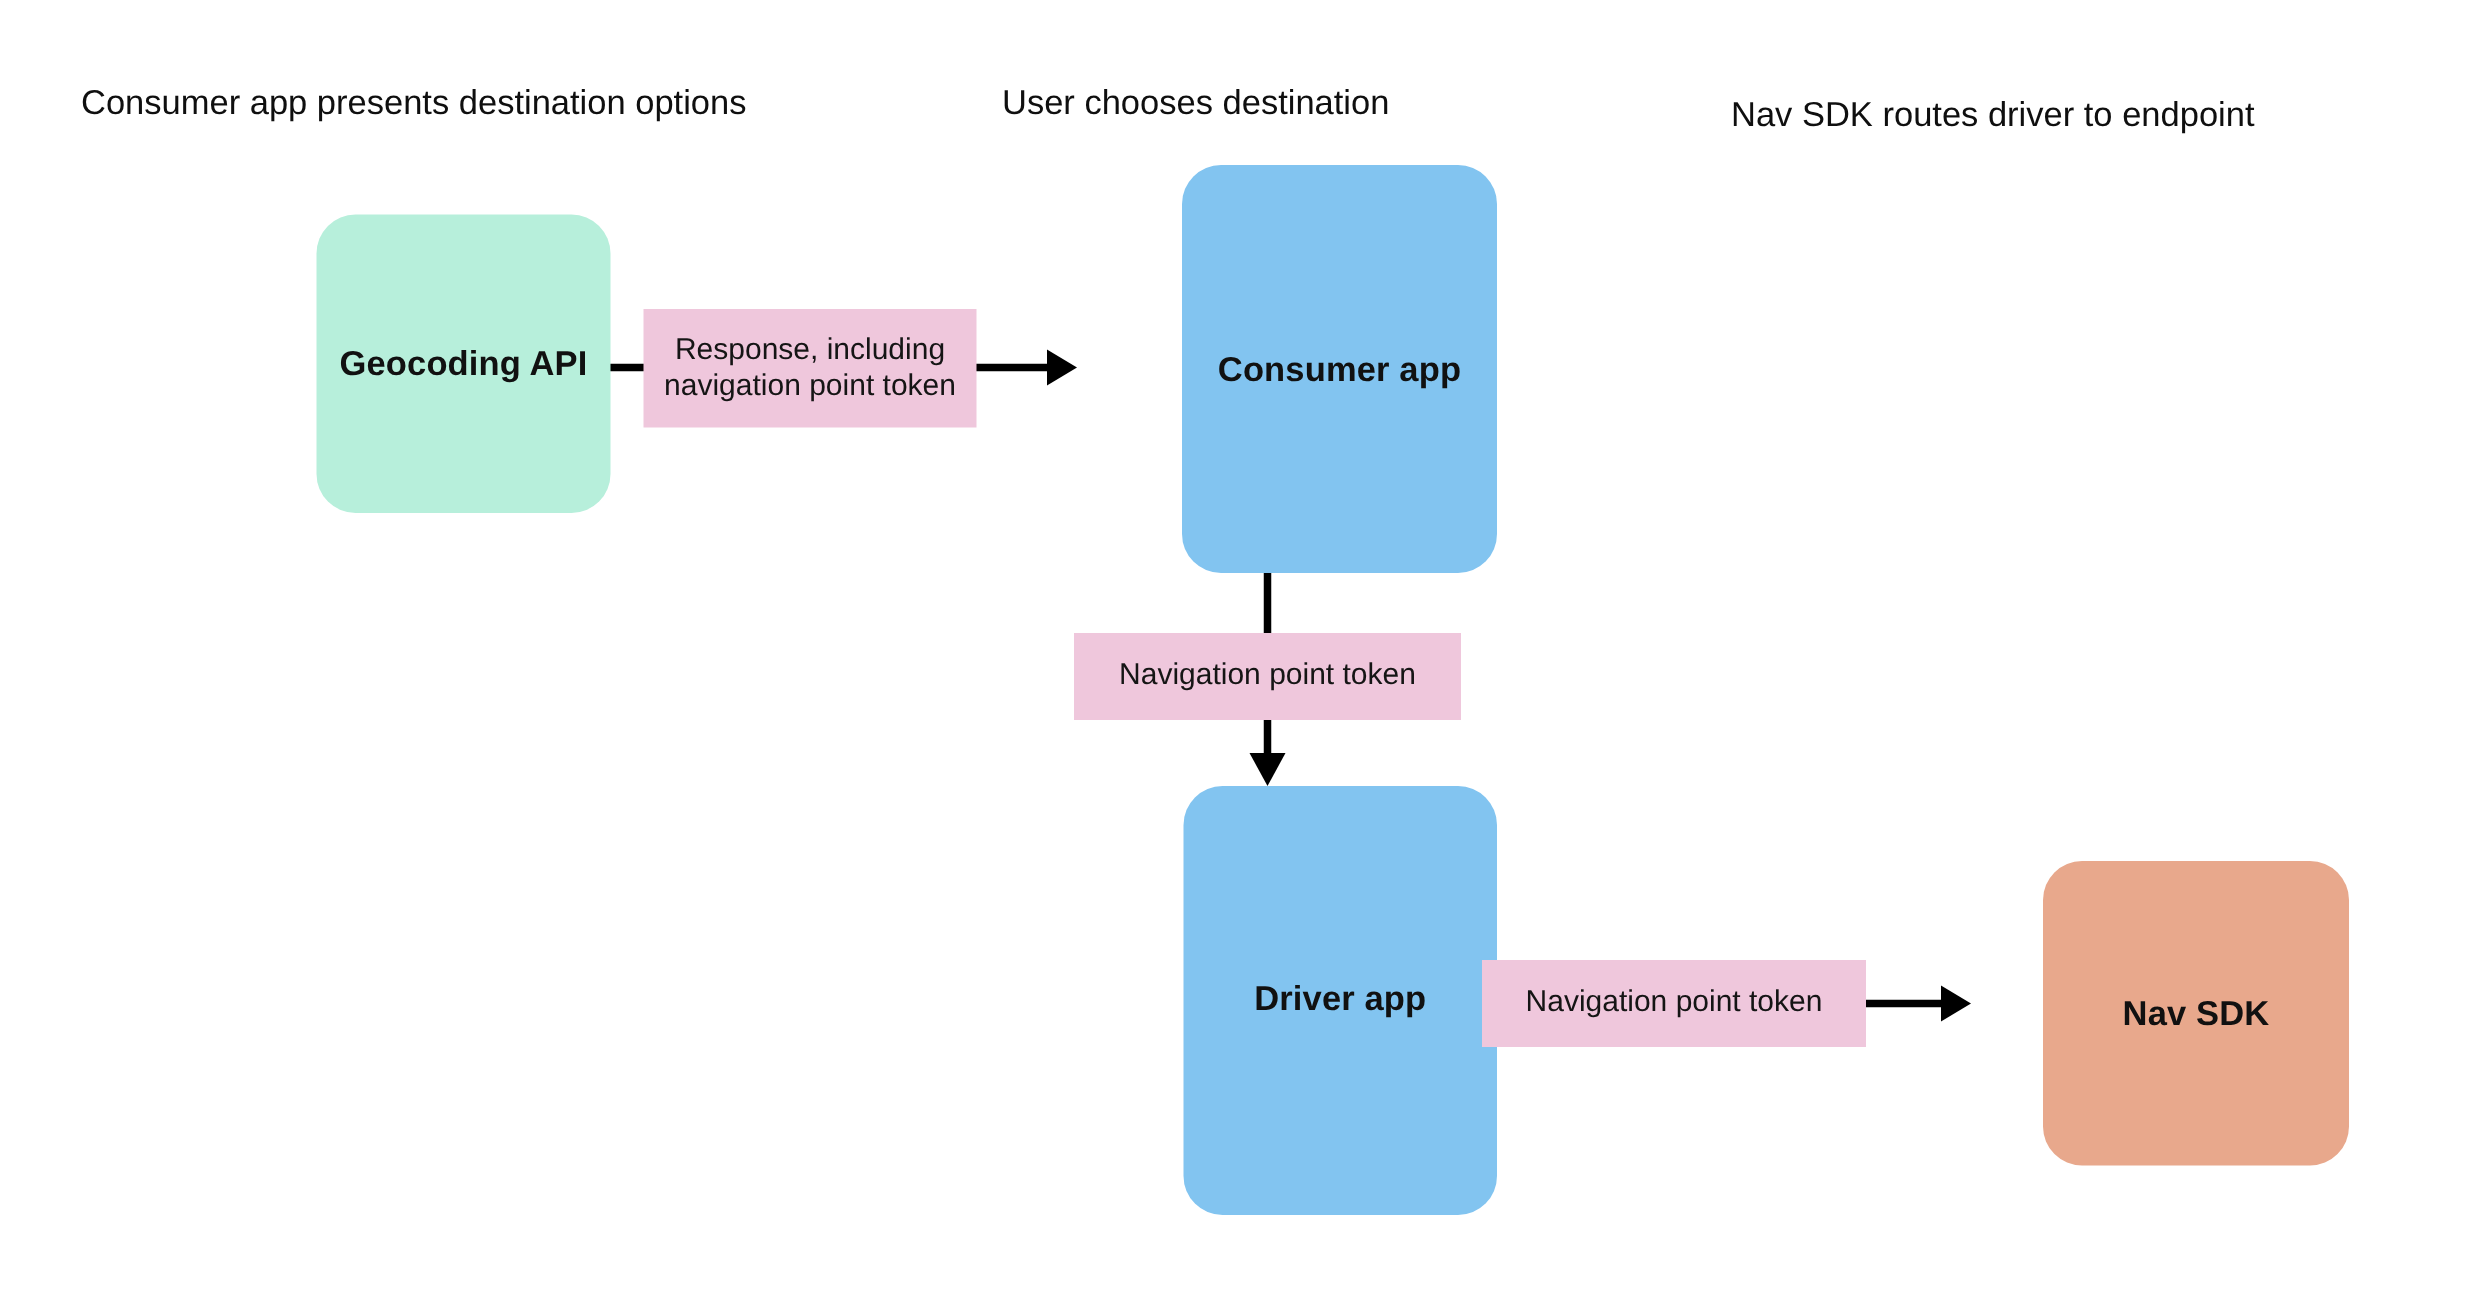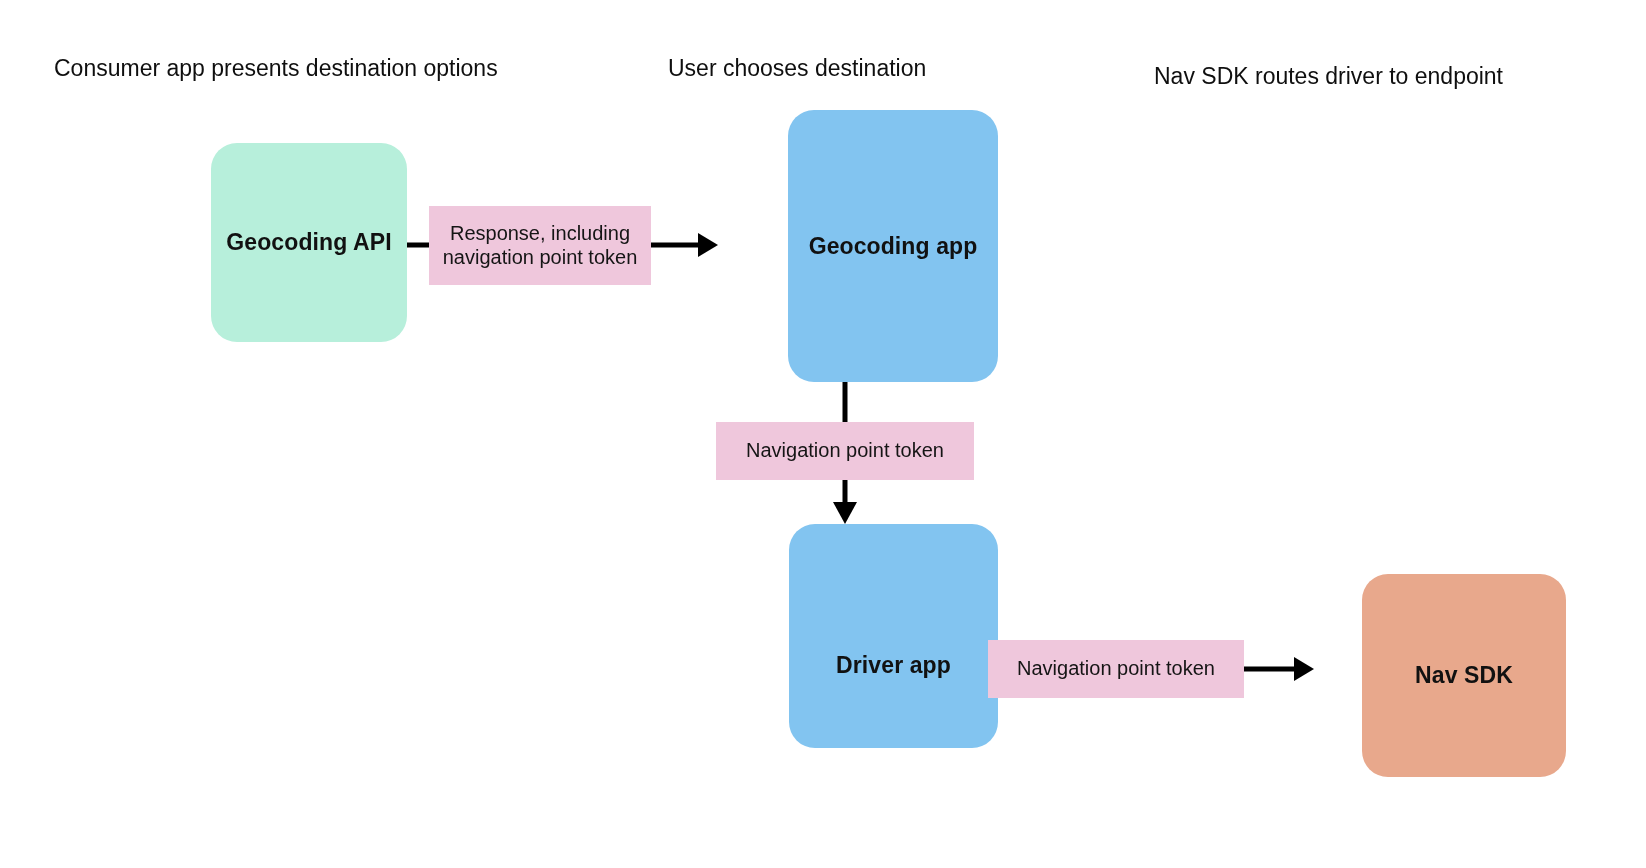--- a/index.html
+++ b/index.html
@@ -92,19 +92,19 @@
   </div>
 
   <div class="edge-label" style="left:398px; top:206px; width:222px; height:79px; background:#efc7dc;margin-left:31px;">Response, including navigation point token</div>
 
   <div class="edge-label" style="left:716px; top:422px; width:258px; height:58px; background:#efc7dc;">Navigation point token</div>
 
   <div class="edge-label" style="left:988px; top:640px; width:256px; height:58px; background:#efc7dc;">Navigation point token</div>
 
   <div class="node" style="left:163px; top:143px; width:196px; height:199px; background:#b7efdb; z-index:3;">Geocoding API</div>
 
-  <div class="node" style="left:740px; top:110px; width:210px; height:272px; background:#82c4f0; z-index:3;">Geocoding app</div>
+  <div class="node" style="left:740px; top:110px; width:210px; height:272px; background:#82c4f0; z-index:3;">Consumer app</div>
 
-  <div class="node" style="left:741px; top:524px; width:209px; height:224px; background:#82c4f0; z-index:3; align-items:flex-start; padding-top:128px;">Driver app</div>
+  <div class="node" style="left:741px; top:524px; width:209px; height:286px; background:#82c4f0; z-index:3; align-items:flex-start; padding-top:128px;">Driver app</div>
 
   <div class="node" style="left:1314px; top:574px; width:204px; height:203px; background:#e8a88c; z-index:3;">Nav SDK</div>
 
 </div>
 
 </body></html>

